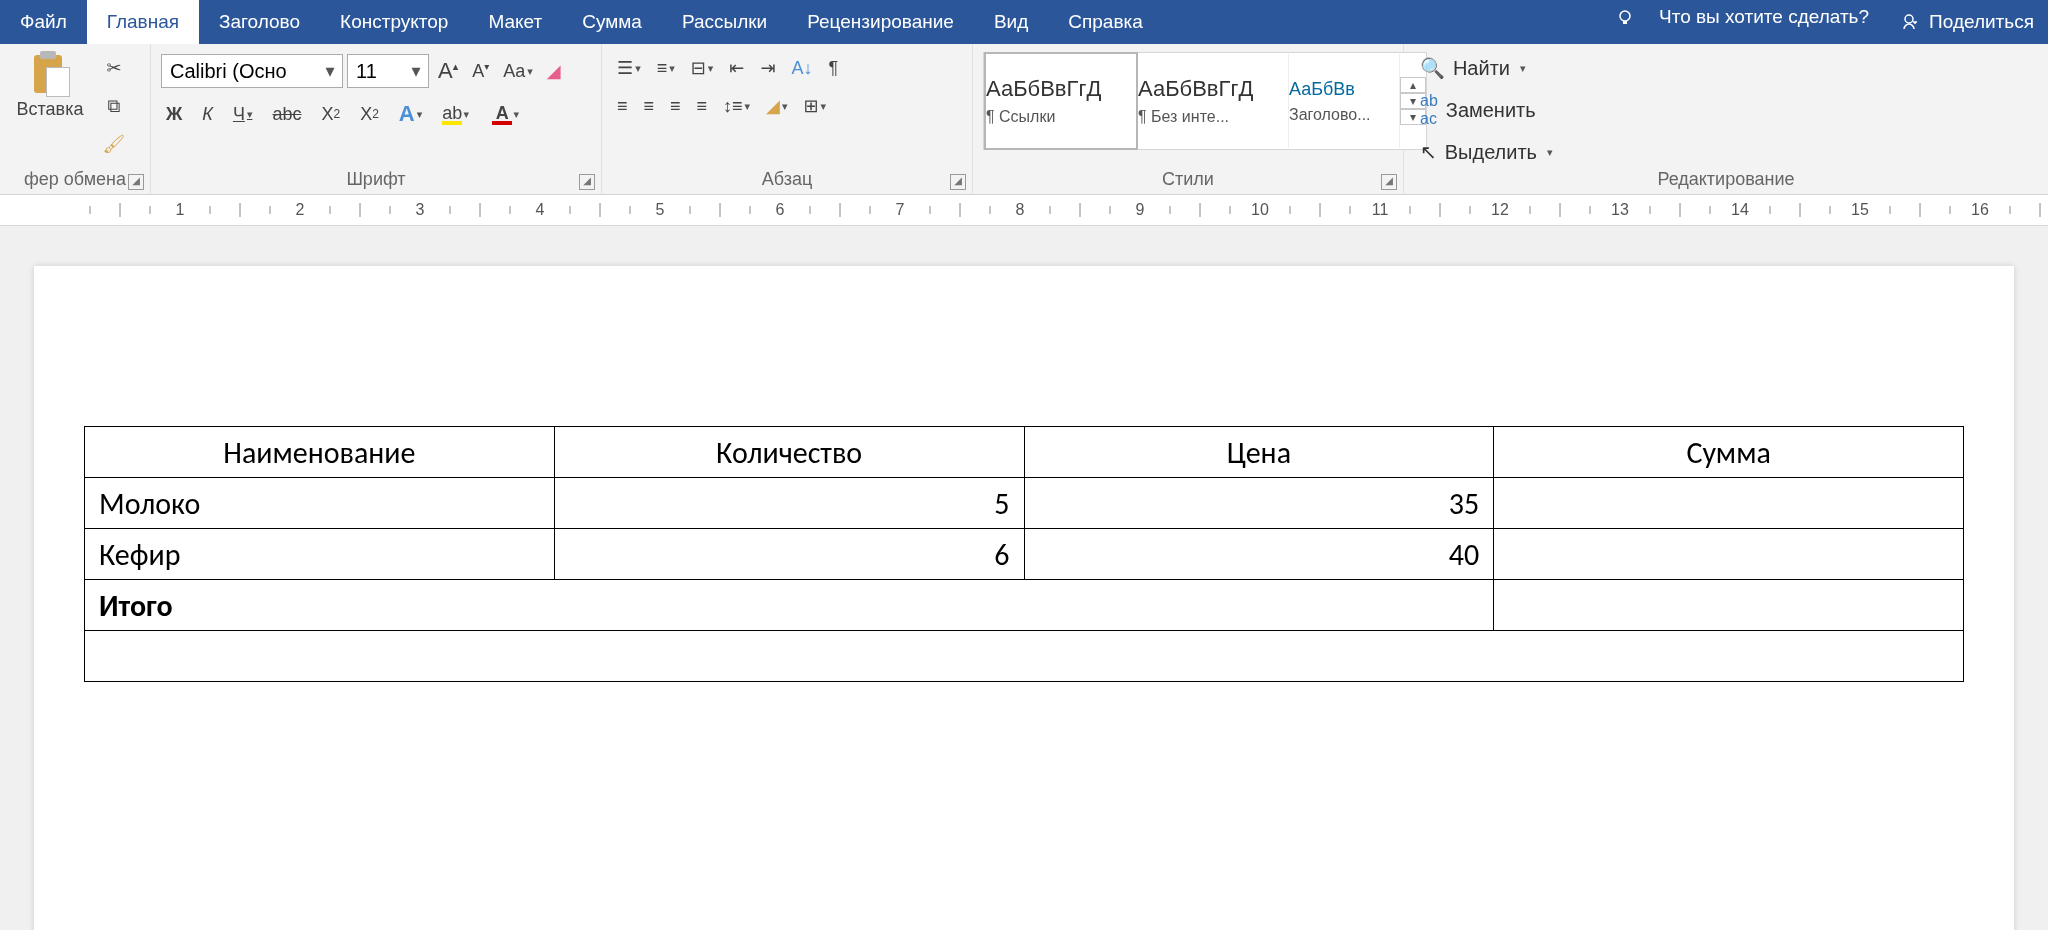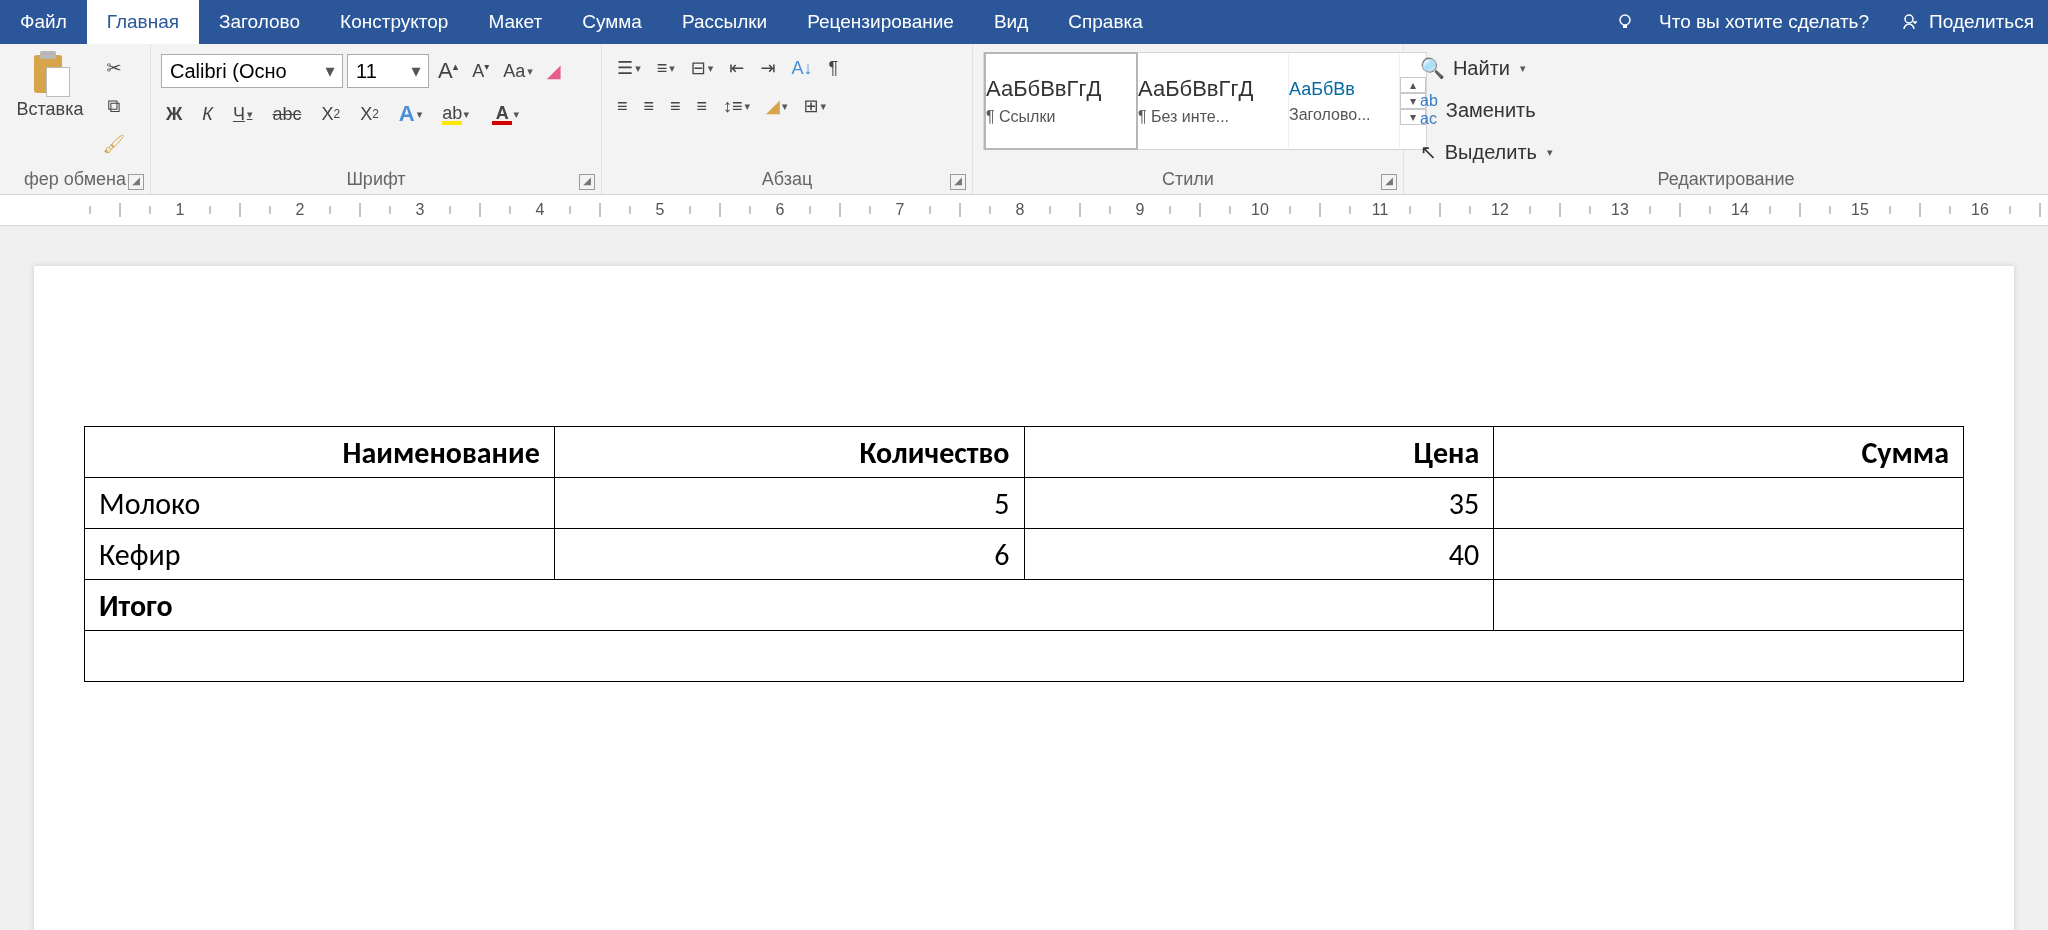--- a/index.html
+++ b/index.html
@@ -1,20 +1,20 @@
 <!DOCTYPE html>
 <html><head>
 <meta charset="utf-8">
 <style>
 html,body{margin:0;padding:0;font-family:"Segoe UI",Tahoma,sans-serif;background:#fff;width:2048px;height:930px;overflow:hidden}
 .tabs{display:flex;align-items:stretch;background:#2b579a;color:#fff;height:44px;font-size:19px}
 .tabs .tab{padding:0 20px;display:flex;align-items:center;cursor:pointer;white-space:nowrap}
 .tabs .tab.active{background:#fff;color:#2b579a}
 .tabs .spacer{flex:1}
-.tabs .tell{display:flex;align-items:center;gap:24px;padding:8px 18px}
+.tabs .tell{display:flex;align-items:flex-end;gap:24px;padding:16px 18px}
 .tabs .share{display:flex;align-items:center;gap:8px;padding:0 14px}
 .ribbon{display:flex;height:150px;border-bottom:1px solid #d4d4d4;background:#f3f3f3;font-size:18px;color:#444}
 .group{display:flex;flex-direction:column;border-right:1px solid #e1e1e1;padding:4px 10px 0 10px}
 .group .body{flex:1;display:flex;align-items:flex-start;gap:8px}
 .group .label{text-align:center;font-size:18px;color:#666;padding:2px 0 4px;position:relative}
 .group .dlg{position:absolute;right:-4px;bottom:4px;width:14px;height:14px;border:1px solid #9a9a9a;font-size:10px;line-height:12px;text-align:center;color:#777}
 .btn{display:flex;align-items:center;justify-content:center;cursor:pointer;padding:2px 4px;border:1px solid transparent}
 .col{display:flex;flex-direction:column;gap:4px}
 .row{display:flex;align-items:center;gap:4px}
 .paste-big{display:flex;flex-direction:column;align-items:center;width:70px}
@@ -43,21 +43,21 @@
 .style-scroll{display:flex;flex-direction:column;width:26px}
 .style-scroll div{flex:1;border:1px solid #c9c9c9;display:flex;align-items:center;justify-content:center;font-size:12px;color:#555;cursor:pointer}
 .edit-col{display:flex;flex-direction:column;gap:8px;padding-top:6px}
 .edit-item{display:flex;align-items:center;gap:8px;cursor:pointer;font-size:20px;color:#333;padding:2px 6px}
 .ruler{height:30px;background:#fff;border-bottom:1px solid #d7d7d7;position:relative;font-size:14px;color:#666;overflow:hidden}
 .ruler .marks{position:absolute;left:50px;right:0;top:0;bottom:0}
 .doc-area{background:#f0f0f0;height:706px;overflow:hidden;display:flex;justify-content:center}
 .page{background:#fff;margin-top:40px;width:1980px;min-height:1200px;box-shadow:0 0 6px rgba(0,0,0,.15);padding:160px 50px 0 50px;box-sizing:border-box}
 table.doc{border-collapse:collapse;width:100%;font-family:Calibri,sans-serif}
 table.doc th,table.doc td{border:1.5px solid #000;padding:4px 14px;font-size:30px;height:42px}
-table.doc th{font-weight:700;text-align:right}
+table.doc th{font-weight:400;text-align:center}
 table.doc td.num{text-align:right}
 table.doc td.left{text-align:left}
 svg{display:block}
 </style>
 </head>
 <body>
 
 <div class="tabs">
   <div class="tab">Файл</div>
   <div class="tab active">Главная</div>

